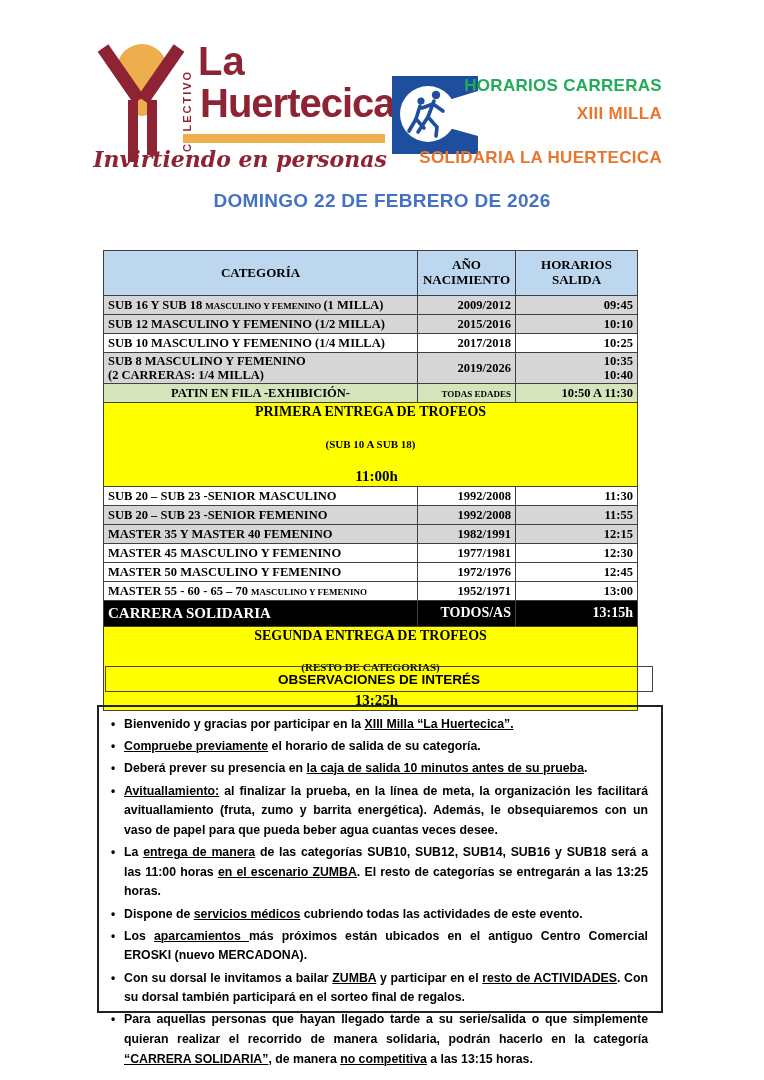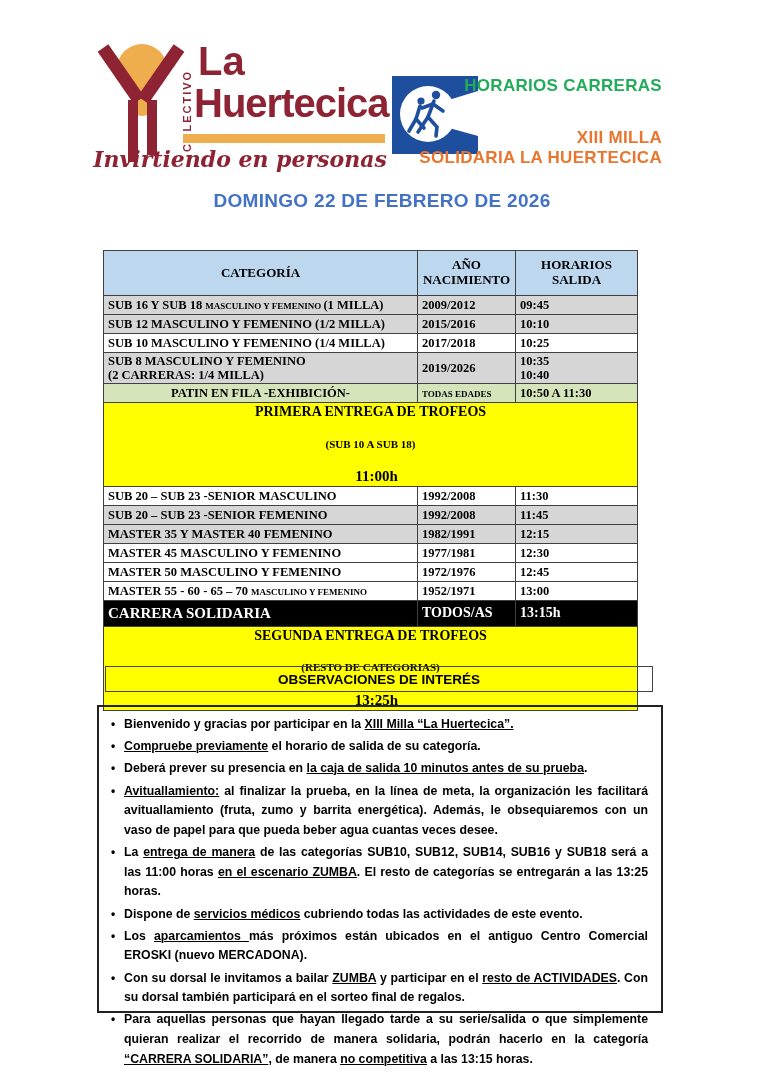--- a/index.html
+++ b/index.html
@@ -9,40 +9,40 @@
   }
   html,body{margin:0;padding:0;background:#888;}
   .page{position:relative;width:764px;height:1080px;background:#fff;margin:0 auto;overflow:hidden;
         font-family:"Liberation Sans",sans-serif;color:#000;}
   
   .logo-figure{position:absolute;left:95px;top:42px;}
   .colectivo{position:absolute;left:181px;top:50px;height:102px;width:16px;
              writing-mode:vertical-rl;transform:rotate(180deg);
              font-size:11px;font-weight:bold;letter-spacing:2px;color:var(--maroon);}
   .logo-la{position:absolute;left:198px;top:42px;font-size:40px;font-weight:bold;color:var(--maroon);line-height:.95;}
-  .logo-huertecica{position:absolute;left:194px;top:84px;font-size:40px;font-weight:bold;color:var(--maroon);line-height:.95;letter-spacing:-1px;}
+  .logo-huertecica{position:absolute;left:200px;top:84px;font-size:40px;font-weight:bold;color:var(--maroon);line-height:.95;letter-spacing:-1px;}
   .gold-bar{position:absolute;left:183px;top:134px;width:202px;height:9px;background:var(--gold);}
   .tagline{position:absolute;left:92px;top:146px;width:296px;text-align:center;
            font-family:"DejaVu Serif",serif;font-style:italic;font-weight:bold;
            font-size:22px;color:var(--maroon);}
   .club-icon{position:absolute;left:392px;top:76px;}
   .hdr-right{position:absolute;right:102px;text-align:right;font-weight:bold;font-size:17px;letter-spacing:.3px;}
   .hdr-line1{top:76px;color:var(--green-txt);}
-  .hdr-line2{top:128px;color:var(--orange-txt);margin-left:8px;}
+  .hdr-line2{top:104px;color:var(--orange-txt);margin-left:8px;}
   .hdr-line3{top:148px;color:var(--orange-txt);}
   .date-line{position:absolute;left:0;top:190px;width:764px;text-align:center;
              font-size:19px;font-weight:bold;color:var(--blue-txt);letter-spacing:.3px;}
   
   .tbl-wrap{position:absolute;left:103px;top:250px;}
   table.sched{border-collapse:collapse;table-layout:fixed;width:534px;}
   table.sched col.c1{width:314px;} table.sched col.c2{width:98px;} table.sched col.c3{width:122px;}
   table.sched th,table.sched td{border:1px solid #404040;padding:1px 4px;line-height:1.12;font-family:Liberation Serif, serif;}
   table.sched th{background:var(--hdr-blue);font-size:13px;font-weight:bold;text-align:center;height:42px;}
   td.cat{font-size:12.5px;font-weight:bold;text-align:left;white-space:pre-line;}
-  td.year,td.time{font-size:12.5px;font-weight:bold;text-align:left;white-space:pre-line;}
+  td.year,td.time{font-size:12.5px;font-weight:bold;text-align:right;white-space:pre-line;}
   tr.norm{height:19px;}
   tr.bg-gray td{background:var(--row-gray);}
   tr.bg-white td{background:#fff;}
   tr.bg-green td{background:var(--row-green);}
   tr.bg-black td{background:var(--row-black);color:#fff;height:23px;}
   tr.bg-black td.cat{font-size:15px;}
   tr.bg-black td.year,tr.bg-black td.time{font-size:14px;}
   td .small{font-size:9px;}
   tr.merged td{background:var(--row-yellow);height:52px;text-align:center;}
   .merged-inner{display:flex;align-items:center;justify-content:center;gap:18px;font-weight:bold;flex-direction:column;}
@@ -151,21 +151,21 @@
             </td>
           </tr>
           <tr class="norm bg-white">
             <td class="cat"><span>SUB 20 – SUB 23 -SENIOR MASCULINO</span></td>
             <td class="year">1992/2008</td>
             <td class="time">11:30</td>
           </tr>
           <tr class="norm bg-gray">
             <td class="cat"><span>SUB 20 – SUB 23 -SENIOR FEMENINO</span></td>
             <td class="year">1992/2008</td>
-            <td class="time">11:45</td>
+            <td class="time">11:55</td>
           </tr>
           <tr class="norm bg-gray">
             <td class="cat"><span>MASTER 35 Y MASTER 40 FEMENINO</span></td>
             <td class="year">1982/1991</td>
             <td class="time">12:15</td>
           </tr>
           <tr class="norm bg-white">
             <td class="cat"><span>MASTER 45 MASCULINO Y FEMENINO</span></td>
             <td class="year">1977/1981</td>
             <td class="time">12:30</td>

